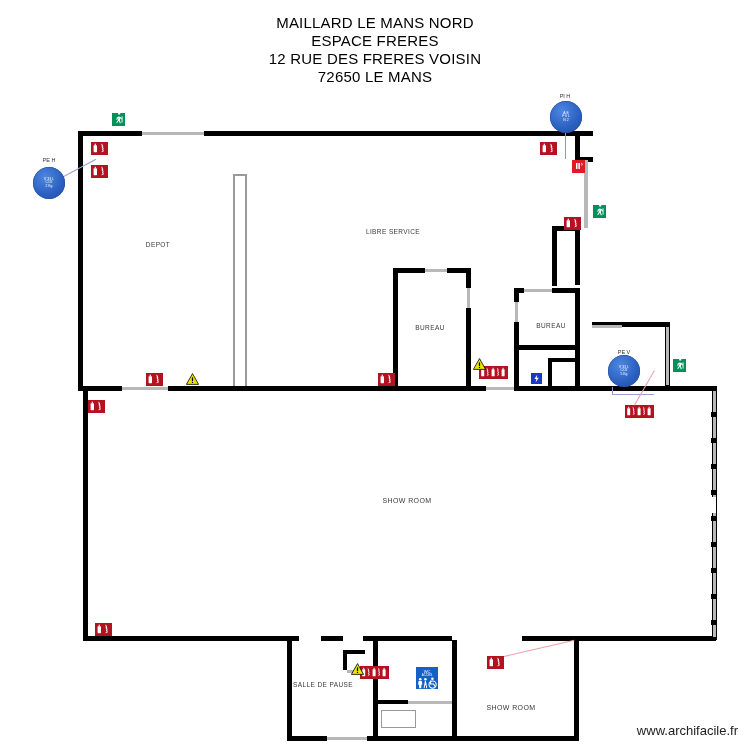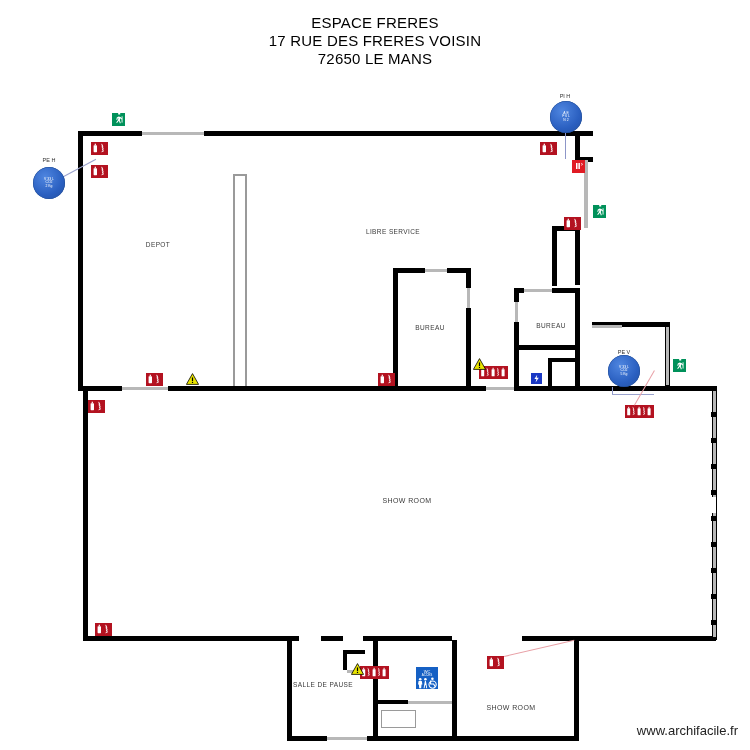--- a/index.html
+++ b/index.html
@@ -75,22 +75,23 @@
   }
   .marker-stem{position:absolute;width:1px;background:#8d96c8;}
   .marker-arm{position:absolute;height:1px;background:#9aa2cd;}
 </style>
 </head>
 <body>
 
 <div id="plan">
 
   <div class="title-block">
+    <div>MAILLARD LE MANS NORD</div>
     <div>ESPACE FRERES</div>
-    <div>17 RUE DES FRERES VOISIN</div>
+    <div>12 RUE DES FRERES VOISIN</div>
     <div>72650 LE MANS</div>
   </div>
 
   <div class="wall" style="left:78px;top:131px;width:64px;height:5px;"></div>
   <div class="glass" style="left:142px;top:132px;width:62px;height:3px;"></div>
   <div class="wall" style="left:204px;top:131px;width:334px;height:5px;"></div>
 
   <div class="wall" style="left:538px;top:131px;width:55px;height:5px;"></div>
   <div class="wall" style="left:575px;top:136px;width:5px;height:26px;"></div>
   <div class="wall" style="left:575px;top:157px;width:18px;height:5px;"></div>

